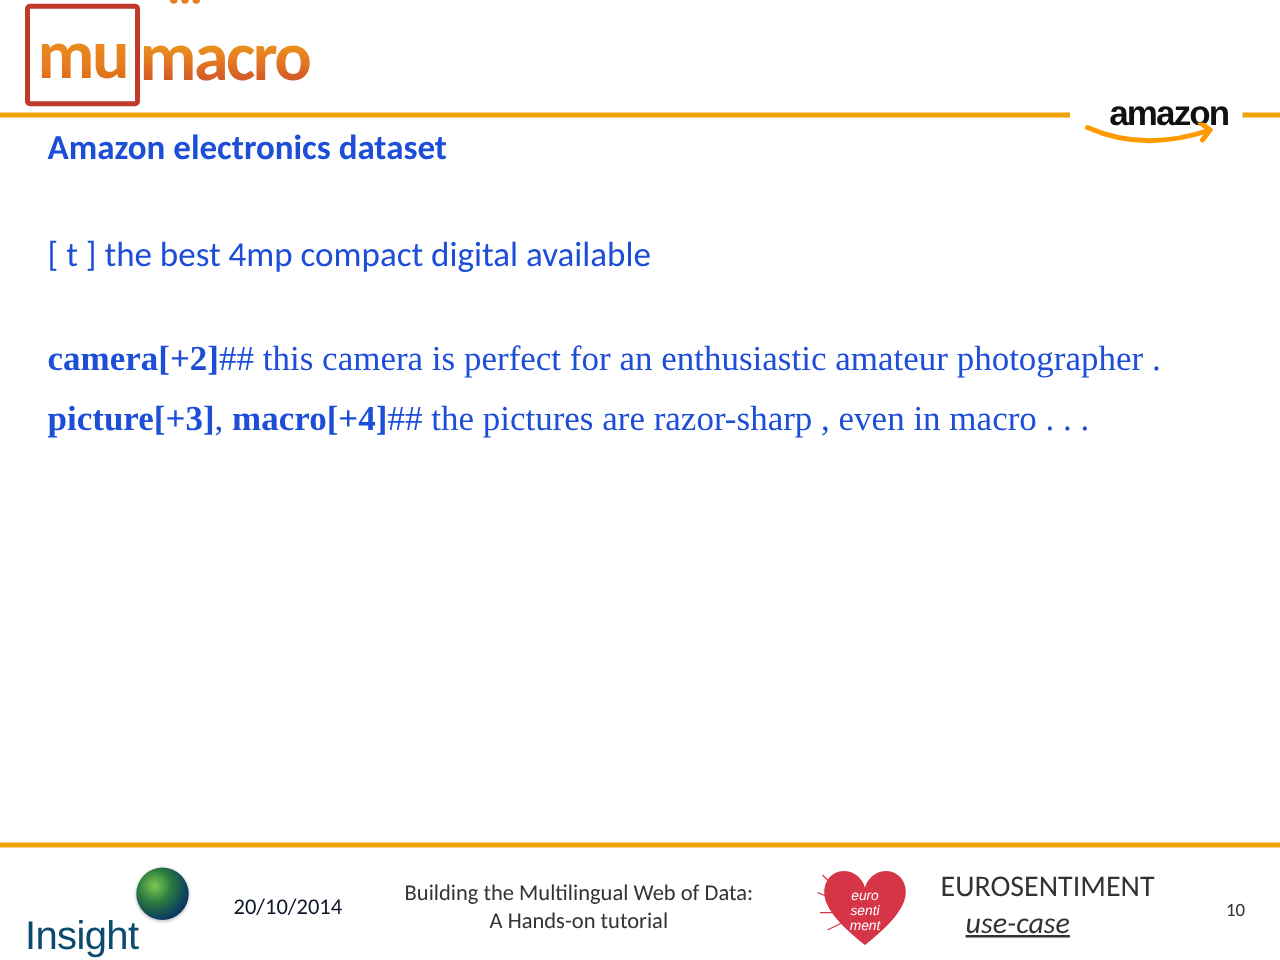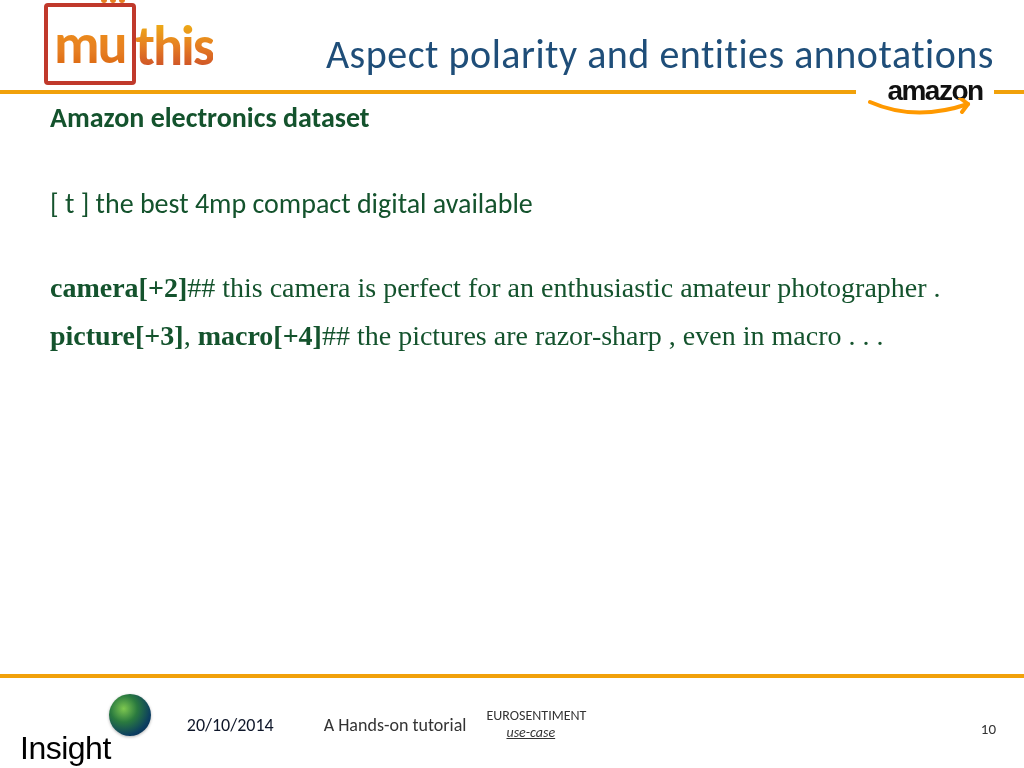--- a/index.html
+++ b/index.html
@@ -30,21 +30,20 @@
     border-radius: 4px;
     padding: 12px 6px;
     line-height: 0.9;
     color: #e67e22;
     background: linear-gradient(to bottom, #f39c12 0%, #e67e22 60%, #d35400 100%);
     -webkit-background-clip: text;
     -webkit-text-fill-color: transparent;
     background-clip: text;
     position: relative;
     top: -2px;
-    margin-left: 24px;
   }
   .logo-mulider .lider {
     background: linear-gradient(to bottom, #f1c40f 0%, #e67e22 50%, #c0392b 100%);
     -webkit-background-clip: text;
     -webkit-text-fill-color: transparent;
     background-clip: text;
     position: relative;
   }
   .logo-mulider .dots {
     position: absolute;
@@ -90,22 +89,21 @@
     letter-spacing: -1.5px;
     line-height: 0.8;
     margin-left: 20px;
   }
   .amazon-logo svg { display: block; margin: -4px auto 0 auto; }
   .content {
     position: absolute;
     top: 100px;
     left: 38px;
     right: 30px;
-    color: #14532d;
-    margin-left: 12px;
+    color: #1d4ed8;
   }
   .subheading {
     font-size: 28px;
     font-weight: 700;
     margin-bottom: 50px;
   }
   .body-line {
     font-size: 28px;
     line-height: 1.35;
     margin-bottom: 45px;
@@ -135,21 +133,21 @@
     gap: 20px;
   }
   .insight-logo {
     display: flex;
     align-items: center;
     gap: 4px;
   }
   .insight-logo .word {
     font-family: Arial, sans-serif;
     font-size: 32px;
-    color: #000000;
+    color: #0c4a6e;
     letter-spacing: -0.5px;
     margin-top: 46px;
   }
   .insight-globe {
     width: 42px; height: 42px; border-radius: 50%;
     background: radial-gradient(circle at 35% 35%, #7ec850 0%, #2a7a3f 35%, #0b3d60 70%, #05203a 100%);
     box-shadow: 0 1px 3px rgba(0,0,0,0.3);
     position: relative;
     top: -10px;
     left: -6px;
@@ -168,48 +166,47 @@
     margin-left: 30px;
   }
   .euro-heart {
     margin-left: 30px;
     width: 80px; height: 70px;
     display: flex;
     align-items: center;
     justify-content: center;
   }
   .euro-label {
-    font-size: 14px;
+    font-size: 24px;
     color: #333;
     line-height: 1.2;
   }
   .euro-label .l1 { font-style: normal; }
   .euro-label .l2 { font-style: italic; padding-left: 20px; text-decoration: underline; }
   .page-num {
     position: absolute;
     right: 28px;
     bottom: 30px;
     font-size: 15px;
     color: #333;
     margin-top: 16px;
   }
 </style>
 </head>
 <body>
 
 <div class="header">
   <div class="logo-mulider">
-    <span class="mu-box">mu</span><span class="lider">this</span>
+    <span class="mu-box">mu</span><span class="lider">macro</span>
     <span class="dots">
         <span></span>
         <span></span>
         <span></span>
       </span>
   </div>
-  <div class="slide-title">Aspect polarity and entities annotations</div>
 </div>
 
 <hr class="hr-top">
 
 <div class="amazon-logo">
   <div class="txt">amazon</div>
   <svg width="130" height="22" viewBox="0 0 130 22">
     <path d="M10 4 Q 55 24 108 6" stroke="#ff9900" stroke-width="4" fill="none" stroke-linecap="round"></path>
     <path d="M108 6 L100 0 M108 6 L102 14" stroke="#ff9900" stroke-width="4" fill="none" stroke-linecap="round"></path>
   </svg>
@@ -230,21 +227,36 @@
 
 <hr class="hr-bottom">
 
 <div class="footer">
   <div class="insight-logo">
     <span class="word">Insight</span>
     <span class="insight-globe"></span>
   </div>
   <div class="footer-date">20/10/2014</div>
   <div class="footer-title">
+    <div>Building the Multilingual Web of Data:</div>
     <div>A Hands-on tutorial</div>
+  </div>
+  <div class="euro-heart">
+    <svg width="80" height="70" viewBox="0 0 80 70">
+      <path d="M40 66 C 12 44 2 28 10 14 C 18 2 36 6 40 20 C 44 6 62 2 70 14 C 78 28 68 44 40 66 Z" fill="#d63447"></path>
+      <g stroke="#d63447" stroke-width="1">
+        <line x1="6" y1="10" x2="18" y2="22"></line>
+          <line x1="2" y1="24" x2="16" y2="30"></line>
+        <line x1="4" y1="40" x2="18" y2="40"></line>
+          <line x1="10" y1="54" x2="22" y2="48"></line>
+      </g>
+      <text x="40" y="30" text-anchor="middle" fill="#fff" font-size="11" font-family="Arial" font-style="italic">euro</text>
+      <text x="40" y="42" text-anchor="middle" fill="#fff" font-size="11" font-family="Arial" font-style="italic">senti</text>
+      <text x="40" y="54" text-anchor="middle" fill="#fff" font-size="11" font-family="Arial" font-style="italic">ment</text>
+    </svg>
   </div>
   <div class="euro-label">
     <div class="l1">EUROSENTIMENT</div>
     <div class="l2">use-case</div>
   </div>
 </div>
 
 <div class="page-num">10</div>
 
 </body></html>

